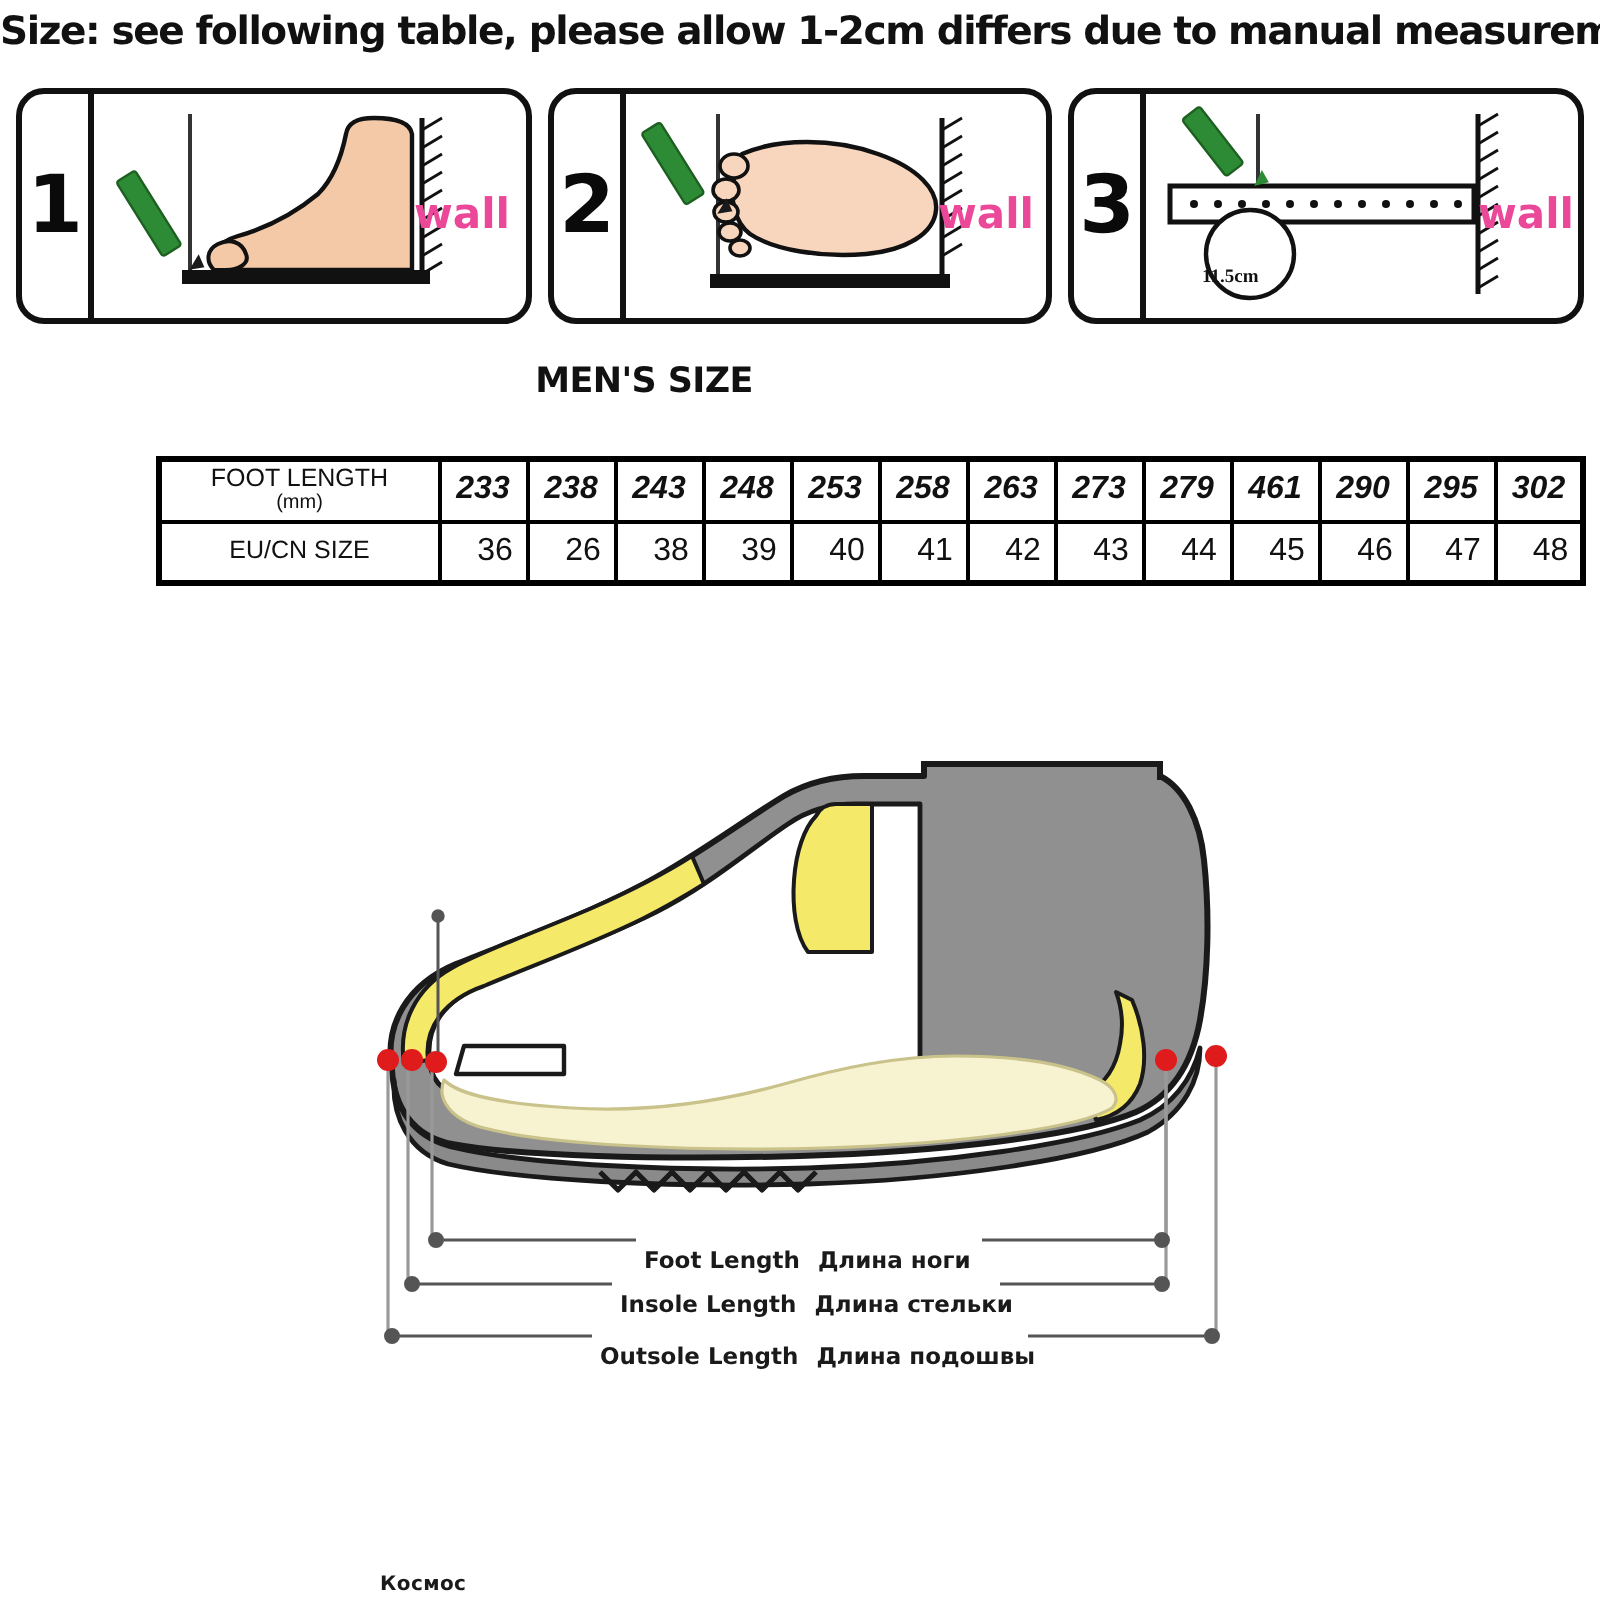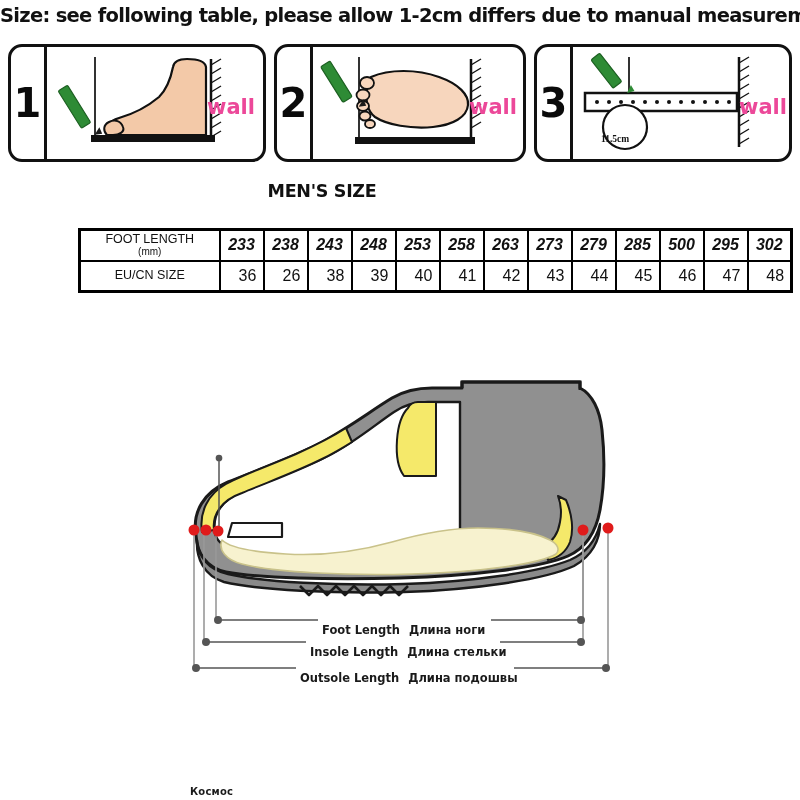--- a/index.html
+++ b/index.html
@@ -256,22 +256,22 @@
         </td>
         <td class="len-cell">233</td>
         <td class="len-cell">238</td>
         <td class="len-cell">243</td>
         <td class="len-cell">248</td>
         <td class="len-cell">253</td>
         <td class="len-cell">258</td>
         <td class="len-cell">263</td>
         <td class="len-cell">273</td>
         <td class="len-cell">279</td>
-        <td class="len-cell">285</td>
-        <td class="len-cell">500</td>
+        <td class="len-cell">461</td>
+        <td class="len-cell">290</td>
         <td class="len-cell">295</td>
         <td class="len-cell">302</td>
       </tr>
       <tr>
         <td class="row-label">
           <span>EU/CN SIZE</span>
         </td>
         <td class="eu-cell">36</td>
         <td class="eu-cell">26</td>
         <td class="eu-cell">38</td>

